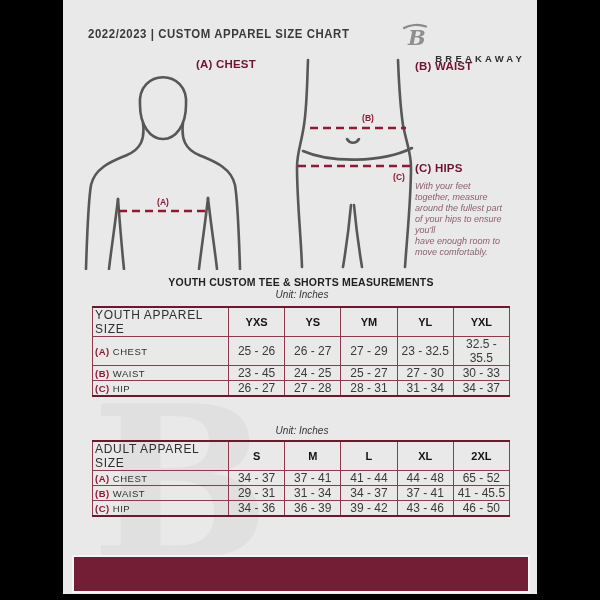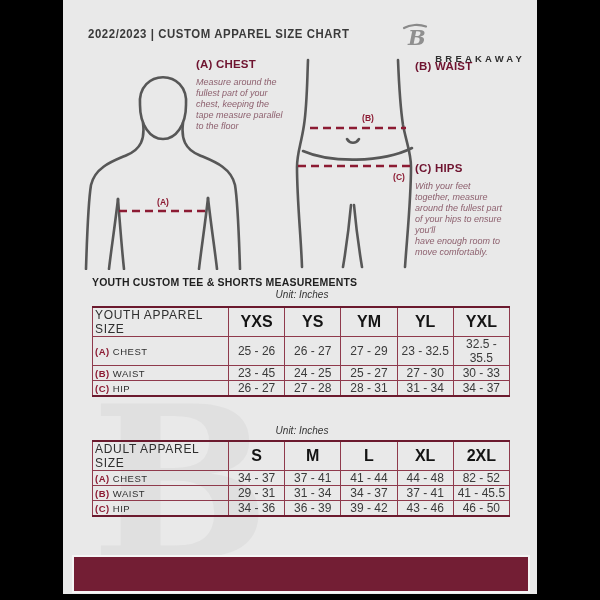--- a/index.html
+++ b/index.html
@@ -25,34 +25,34 @@
 
   .fig{position:absolute;z-index:1;}
   #fig-upper{left:20px;top:55px;}
   #fig-lower{left:225px;top:55px;}
 
   
   .watermark{position:absolute;left:28px;top:398px;font-family:"DejaVu Serif",serif;
              font-weight:bold;font-size:212px;line-height:172px;color:#e0e0e0;z-index:0;}
 
   
-  .sec-title{position:absolute;left:29px;width:418px;font-size:10.5px;
+  .sec-title{position:absolute;left:29px;width:418px;text-align:center;font-size:10.5px;
              font-weight:bold;color:#1f1f1f;letter-spacing:0.2px;z-index:2;}
   .sec-unit{position:absolute;left:30px;width:418px;text-align:center;font-size:10px;
             font-style:italic;color:#333;z-index:2;}
   #youth-title{top:276px;} #youth-unit{top:289px;}
   #adult-title{top:412px;} #adult-unit{top:425px;}
 
   table.size{position:absolute;left:29px;width:418px;border-collapse:collapse;table-layout:fixed;
              z-index:2;border-top:2.5px solid #6b1a2e;border-bottom:2.5px solid #6b1a2e;}
   #youth-table{top:306px;} #adult-table{top:440px;}
   table.size th, table.size td{border:1px solid #8f3a4c;padding:0 2px;overflow:hidden;}
   th.size-col0{width:136px;text-align:left;padding:7px 4px 7px 10px;font-size:12px;
                font-weight:normal;color:#2f2f2f;letter-spacing:0.7px;}
-  th.size-head{font-size:16px;font-weight:bold;color:#141414;text-align:center;padding:7px 2px;}
+  th.size-head{font-size:11px;font-weight:bold;color:#141414;text-align:center;padding:7px 2px;}
   td.rowlabel{text-align:left;padding:4px 4px 4px 10px;font-size:9.5px;color:#2f2f2f;letter-spacing:0.5px;}
   td.rowlabel .key{color:#8c1b33;font-weight:bold;}
   td.val{font-size:12px;color:#3a3a3a;text-align:center;padding:4px 2px;}
 
   
   .footer-bar{position:absolute;left:9px;top:555px;width:454px;height:34px;background:#731e34;
               border:2px solid #f5f5f5;z-index:2;}
 </style>
 </head>
 <body>
@@ -97,25 +97,20 @@
         <path d="M66 150 C68 172 71 194 74 212"></path>
       </g>
       <line x1="22" y1="73" x2="118" y2="73" stroke="#8c1b33" stroke-width="2.4" stroke-dasharray="8 5"></line>
       <text x="80" y="66" text-anchor="middle" font-family="'Liberation Sans',sans-serif" font-size="8.5" font-weight="bold" fill="#8c1b33">(B)</text>
       <line x1="10" y1="111" x2="124" y2="111" stroke="#8c1b33" stroke-width="2.4" stroke-dasharray="8 5"></line>
       <text x="111" y="125" text-anchor="middle" font-family="'Liberation Sans',sans-serif" font-size="8.5" font-weight="bold" fill="#8c1b33">(C)</text>
     </svg>
 
     <div id="chest-block" class="guide">
       <p class="guide-title">(A) CHEST</p>
-      <p class="guide-text">Measure around the
-fullest part of your
-chest, keeping the
-tape measure parallel
-to the floor</p>
     </div>
     <div id="waist-block" class="guide">
       <p class="guide-title">(B) WAIST</p>
     </div>
     <div id="hips-block" class="guide">
       <p class="guide-title">(C) HIPS</p>
       <p class="guide-text">With your feet
 together, measure
 around the fullest part
 of your hips to ensure
@@ -189,21 +184,21 @@
         <th class="size-head">L</th>
         <th class="size-head">XL</th>
         <th class="size-head">2XL</th>
       </tr>
       <tr>
         <td class="rowlabel"><span class="key">(A)</span> <span>CHEST</span></td>
         <td class="val">34 - 37</td>
         <td class="val">37 - 41</td>
         <td class="val">41 - 44</td>
         <td class="val">44 - 48</td>
-        <td class="val">82 - 52</td>
+        <td class="val">65 - 52</td>
       </tr>
       <tr>
         <td class="rowlabel"><span class="key">(B)</span> <span>WAIST</span></td>
         <td class="val">29 - 31</td>
         <td class="val">31 - 34</td>
         <td class="val">34 - 37</td>
         <td class="val">37 - 41</td>
         <td class="val">41 - 45.5</td>
       </tr>
       <tr>

